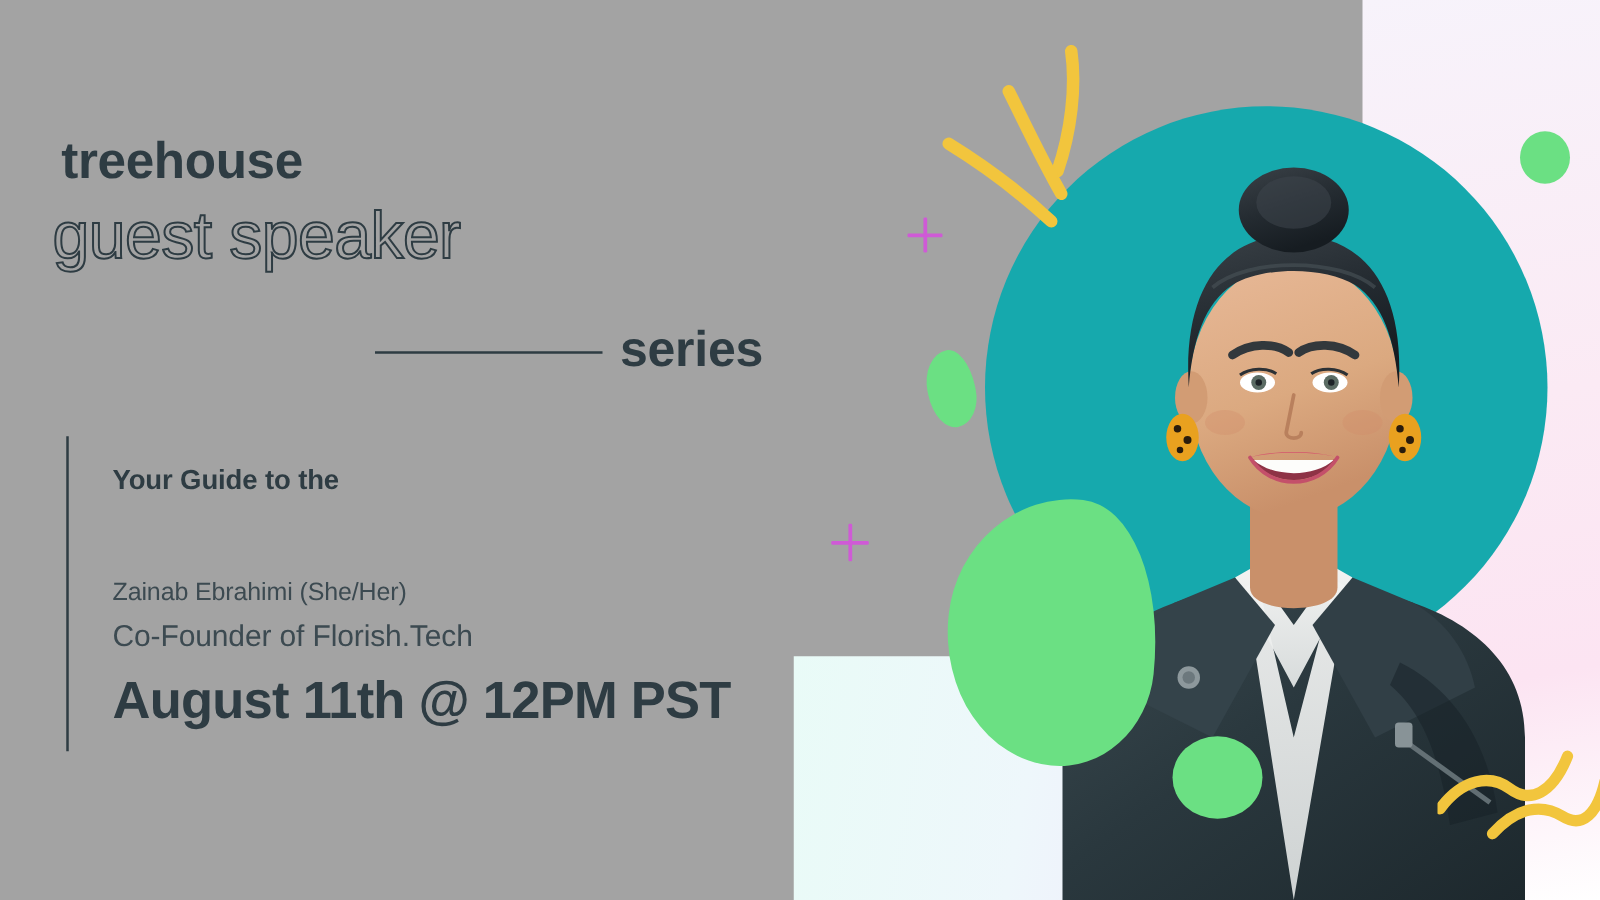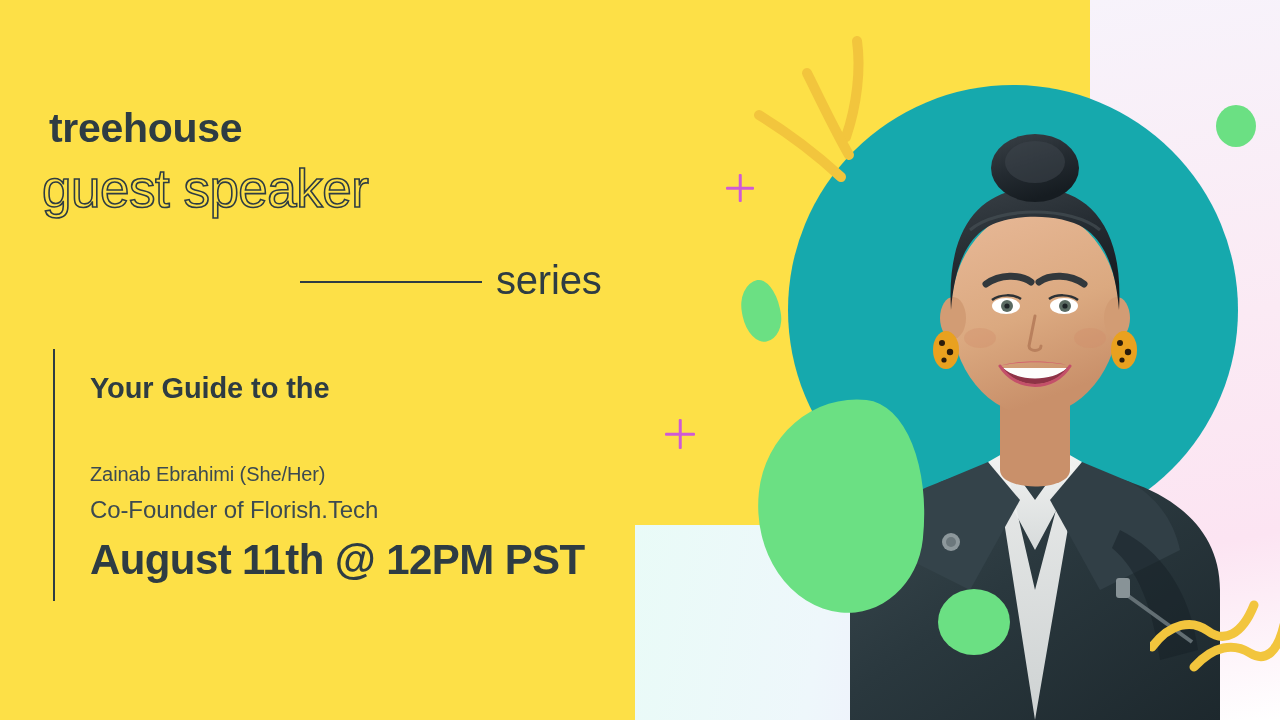--- a/index.html
+++ b/index.html
@@ -2,21 +2,21 @@
 <html><head>
 <meta charset="utf-8">
 <style>
   html,body{margin:0;padding:0;}
   body{
     width:1280px;height:720px;overflow:hidden;
     background:#ffffff;
     font-family:"Liberation Sans", sans-serif;
     -webkit-font-smoothing:antialiased;
   }
-  #stage{position:relative;width:1280px;height:720px;background:#fde047;overflow:hidden;}
+  #stage{position:relative;width:1280px;height:720px;background:#a3a3a3;overflow:hidden;}
 
   
   .panel-right{
     position:absolute;left:1090px;top:0;width:190px;height:720px;
     background:linear-gradient(170deg,#f7f3fb 0%,#fbeaf4 45%,#fce4f2 75%,#ffffff 100%);
   }
   .panel-bottom{
     position:absolute;left:635px;top:525px;width:475px;height:195px;
     background:linear-gradient(100deg,#e9fbf7 0%,#eef7fb 40%,#efeefb 62%,#fbe4f3 100%);
   }
@@ -85,31 +85,31 @@
     -webkit-text-stroke:1.6px #2e3c43;
   }
   .series-row{
     position:absolute;left:300px;top:256px;width:330px;height:48px;
   }
   .series-rule{
     position:absolute;left:0;top:25px;width:182px;height:1.6px;background:#2e3c43;
   }
   .series-word{
     position:absolute;left:196px;top:0;
-    font-size:40px;font-weight:400;color:#2e3c43;line-height:1.2;
+    font-size:40px;font-weight:700;color:#2e3c43;line-height:1.2;
     letter-spacing:-0.2px;
   }
 
   .vrule{
     position:absolute;left:53px;top:349px;width:1.6px;height:252px;background:#2e3c43;
   }
 
   .talk-title{
     position:absolute;left:90px;top:369px;width:480px;
-    font-size:29px;font-weight:600;color:#2e3c43;line-height:1.33;
+    font-size:22px;font-weight:600;color:#2e3c43;line-height:1.33;
     letter-spacing:-0.1px;
   }
   .speaker-name{
     position:absolute;left:90px;top:461px;
     font-size:20px;font-weight:400;color:#3c4a51;line-height:1.35;
     letter-spacing:-0.1px;
   }
   .speaker-role{
     position:absolute;left:90px;top:494px;
     font-size:24px;font-weight:400;color:#3c4a51;line-height:1.35;

